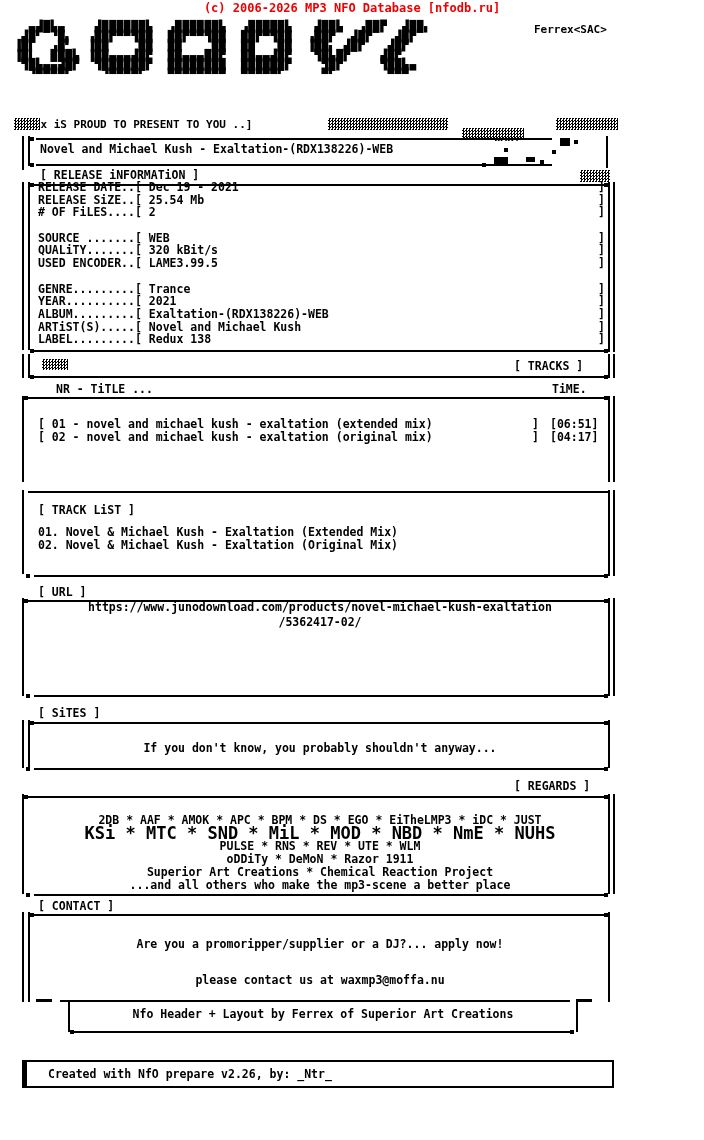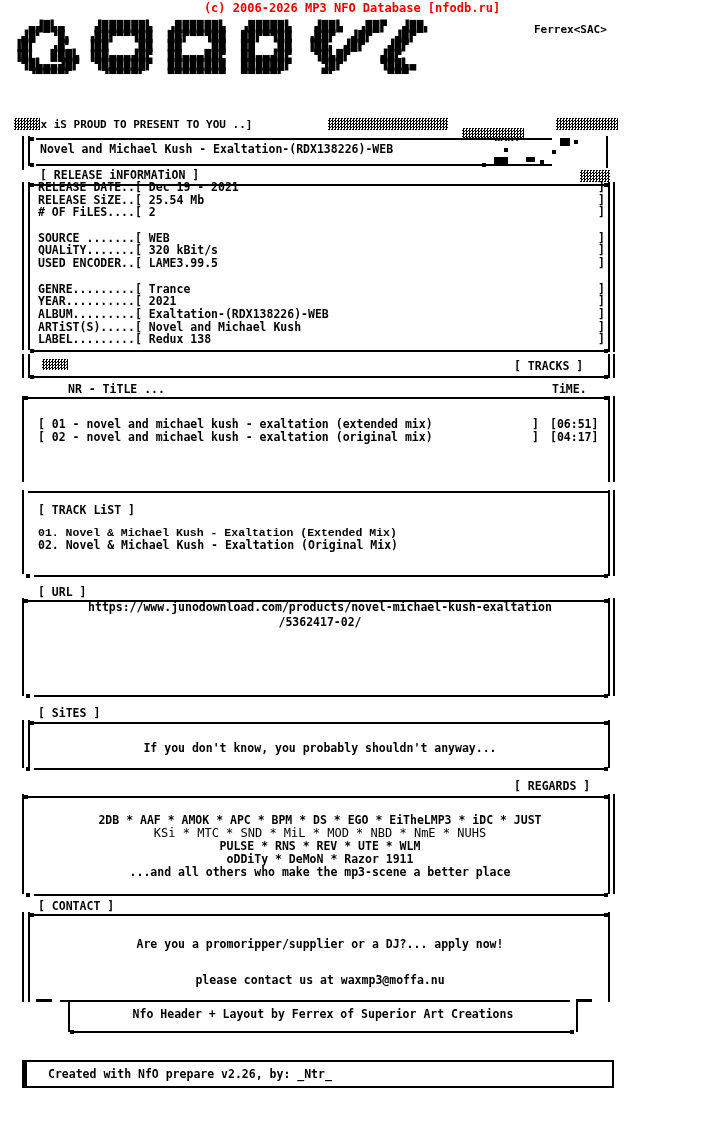--- a/index.html
+++ b/index.html
@@ -226,21 +226,21 @@
   <div class="dither" style="left:42px; top:359px; width:26px; height:11px;"></div>
   <div class="sect-label" style="left:514px; top:359px;">[ TRACKS ]</div>
   <div class="vr" style="left:22px; top:354px; height:24px;"></div>
   <div class="vr" style="left:28px; top:354px; height:24px;"></div>
   <div class="vr" style="left:608px; top:354px; height:24px;"></div>
   <div class="vr" style="left:613px; top:354px; height:24px;"></div>
   <div class="hr" style="left:34px; top:376px; width:574px;"></div>
   <div class="nub" style="left:30px; top:375px;"></div>
   <div class="nub" style="left:604px; top:375px;"></div>
 
-  <div class="txt" style="left:56px; top:382px;margin-left:12px;">NR - TiTLE ...</div>
+  <div class="txt" style="left:56px; top:382px;">NR - TiTLE ...</div>
   <div class="txt" style="left:552px; top:382px;">TiME.</div>
 
   <div class="vr" style="left:22px; top:396px; height:86px;"></div>
   <div class="hr" style="left:28px; top:397px; width:580px;"></div>
   <div class="nub" style="left:24px; top:396px;"></div>
   <div class="nub" style="left:604px; top:396px;"></div>
   <div class="vr" style="left:608px; top:396px; height:86px;"></div>
   <div class="vr" style="left:613px; top:396px; height:86px;"></div>
 
   <div id="track-rows" style="position:absolute; left:38px; top:418px;">
@@ -251,21 +251,21 @@
   <div class="vr" style="left:22px; top:490px; height:84px;"></div>
   <div class="hr" style="left:28px; top:491px; width:580px;"></div>
   <div class="vr" style="left:608px; top:490px; height:86px;"></div>
   <div class="vr" style="left:613px; top:490px; height:86px;"></div>
   <div class="hr" style="left:34px; top:575px; width:574px;"></div>
   <div class="nub" style="left:26px; top:574px;"></div>
   <div class="nub" style="left:604px; top:574px;"></div>
 
   <div class="sect-label" style="left:38px; top:503px;">[ TRACK LiST ]</div>
   <div id="tracklist-items" style="position:absolute; left:38px; top:526px;">
-      <div style="white-space: pre; font-size: 11.5px; line-height: 13px; height: 13px; font-weight: bold; font-family: Liberation Mono, monospace;">01. Novel &amp; Michael Kush - Exaltation (Extended Mix)</div>
+      <div style="white-space: pre; font-size: 11.5px; line-height: 13px; height: 13px; font-weight: bold;">01. Novel &amp; Michael Kush - Exaltation (Extended Mix)</div>
       <div style="white-space: pre; font-size: 11.5px; line-height: 13px; height: 13px; font-weight: bold;">02. Novel &amp; Michael Kush - Exaltation (Original Mix)</div>
     </div>
 
   <div class="sect-label" style="left:38px; top:585px;">[ URL ]</div>
   <div class="vr" style="left:22px; top:598px; height:98px;"></div>
   <div class="hr" style="left:28px; top:600px; width:580px;"></div>
   <div class="nub" style="left:24px; top:599px;"></div>
   <div class="nub" style="left:604px; top:599px;"></div>
   <div class="vr" style="left:608px; top:598px; height:98px;"></div>
   <div class="vr" style="left:613px; top:598px; height:98px;"></div>
@@ -299,23 +299,24 @@
   <div class="nub" style="left:24px; top:795px;"></div>
   <div class="nub" style="left:604px; top:795px;"></div>
   <div class="vr" style="left:608px; top:794px; height:100px;"></div>
   <div class="vr" style="left:613px; top:794px; height:100px;"></div>
   <div class="hr" style="left:34px; top:894px; width:574px;"></div>
   <div class="nub" style="left:26px; top:893px;"></div>
   <div class="nub" style="left:604px; top:893px;"></div>
 
   <div id="regards-lines" style="position:absolute; left:30px; top:814px; width:580px; text-align:center;">
       <div style="white-space: pre; font-size: 11.5px; line-height: 13px; height: 13px; font-weight: bold;">2DB * AAF * AMOK * APC * BPM * DS * EGO * EiTheLMP3 * iDC * JUST</div>
-      <div style="white-space: pre; font-size: 12px; line-height: 13px; height: 13px; font-weight: normal;">KSi * MTC * SND * MiL * MOD * NBD * NmE * NUHS</div>
+      <div style="white-space: pre; font-size: 17px; line-height: 13px; height: 13px; font-weight: bold;">KSi * MTC * SND * MiL * MOD * NBD * NmE * NUHS</div>
       <div style="white-space: pre; font-size: 11.5px; line-height: 13px; height: 13px; font-weight: bold;">PULSE * RNS * REV * UTE * WLM</div>
       <div style="white-space: pre; font-size: 11.5px; line-height: 13px; height: 13px; font-weight: bold;">oDDiTy * DeMoN * Razor 1911</div>
+      <div style="white-space: pre; font-size: 11.5px; line-height: 13px; height: 13px; font-weight: bold;">Superior Art Creations * Chemical Reaction Project</div>
       <div style="white-space: pre; font-size: 11.5px; line-height: 13px; height: 13px; font-weight: bold;">...and all others who make the mp3-scene a better place</div>
     </div>
 
   <div class="sect-label" style="left:38px; top:899px;">[ CONTACT ]</div>
   <div class="vr" style="left:22px; top:912px; height:90px;"></div>
   <div class="vr" style="left:28px; top:912px; height:90px;"></div>
   <div class="hr" style="left:34px; top:914px; width:574px;"></div>
   <div class="nub" style="left:30px; top:913px;"></div>
   <div class="nub" style="left:604px; top:913px;"></div>
   <div class="vr" style="left:608px; top:912px; height:90px;"></div>

